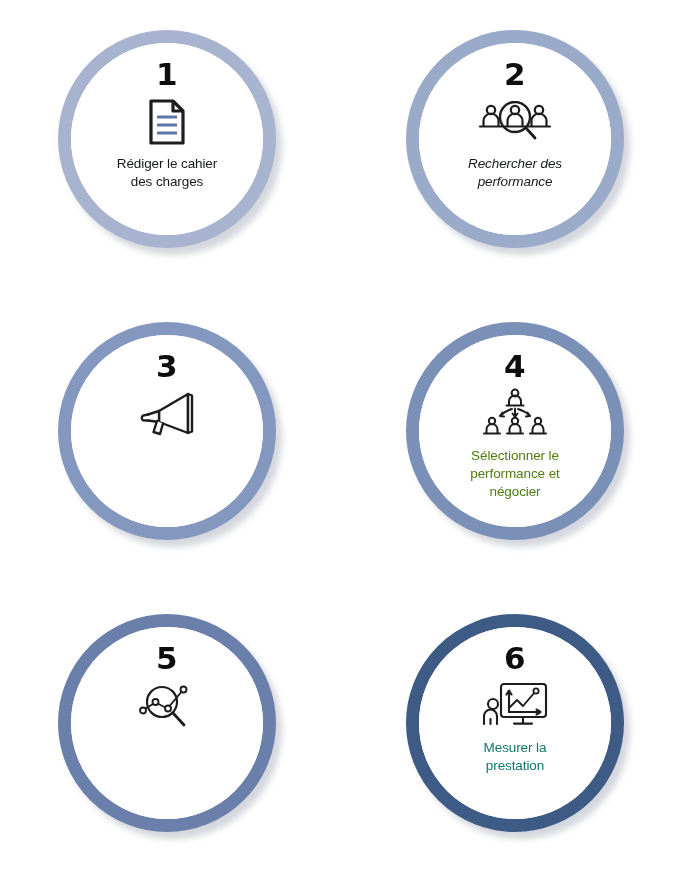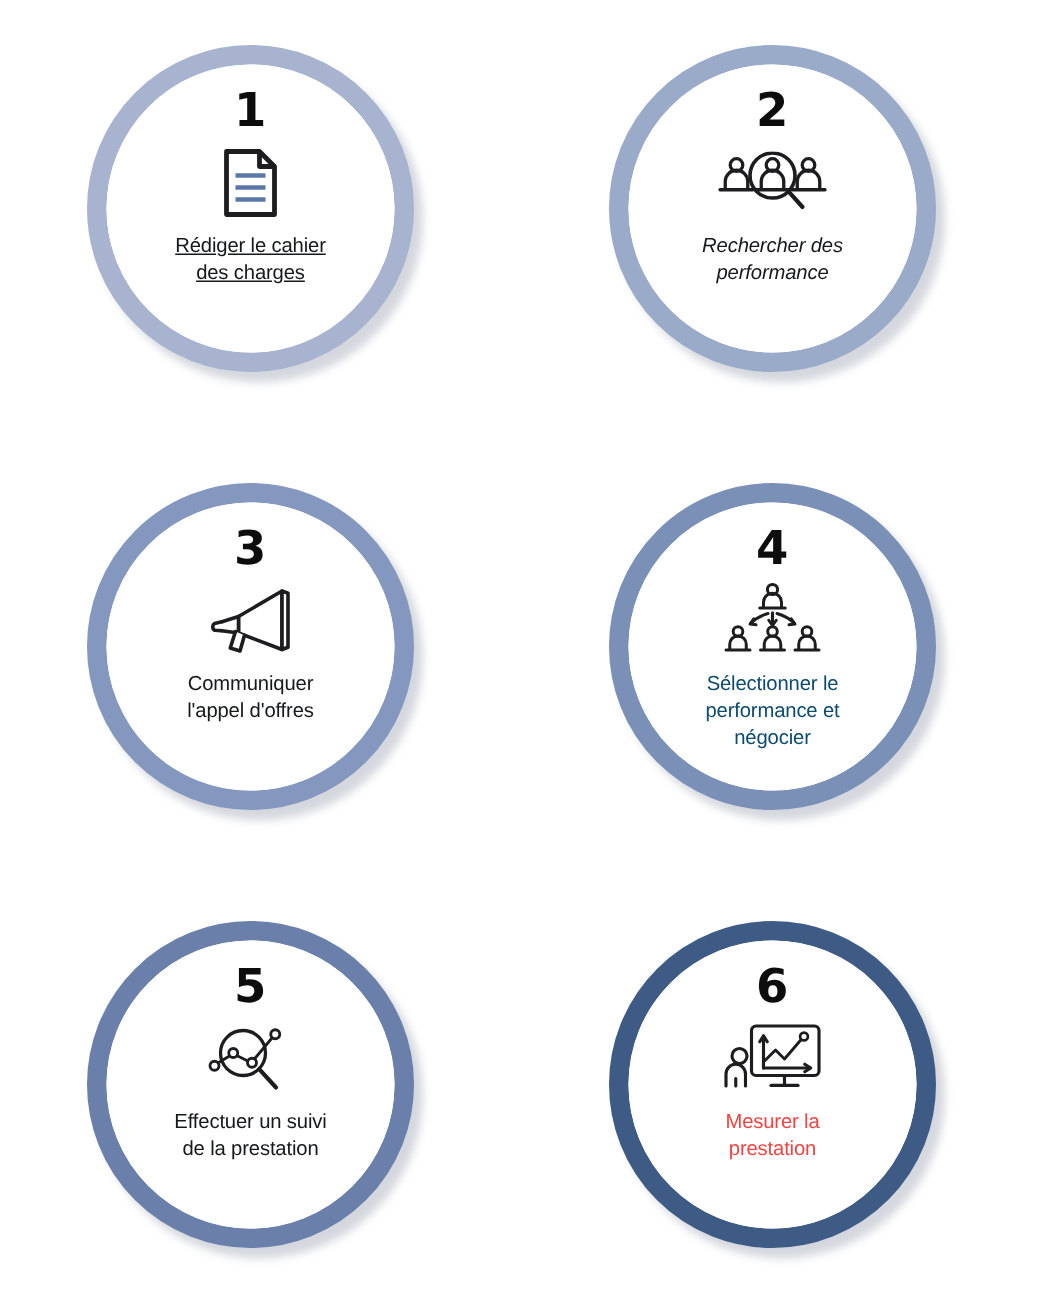--- a/index.html
+++ b/index.html
@@ -126,21 +126,21 @@
         <div class="step-number" style="color: rgb(13, 13, 13);">1</div>
         <div class="step-icon">
           <svg width="36" height="46" viewBox="0 0 36 46" fill="none">
             <path d="M2 2 H24 L34 12 V44 H2 Z" stroke="#1d1d1f" stroke-width="3.2" fill="#ffffff" stroke-linejoin="round"></path>
             <path d="M24 2 V12 H34" stroke="#1d1d1f" stroke-width="3.2" fill="none" stroke-linejoin="round"></path>
             <line x1="8" y1="18" x2="28" y2="18" stroke="#5a77a8" stroke-width="3"></line>
             <line x1="8" y1="26" x2="28" y2="26" stroke="#5a77a8" stroke-width="3"></line>
             <line x1="8" y1="34" x2="28" y2="34" stroke="#5a77a8" stroke-width="3"></line>
           </svg>
         </div>
-        <div class="step-label" style="color: rgb(22, 24, 28); text-decoration: underline;">
+        <div class="step-label" style="color: rgb(22, 24, 28);">
           <span>Rédiger le cahier</span><br>
           <span>des charges</span>
         </div>
       </div>
     </div>
 
     <div class="step">
       <div class="ring-shadow"></div>
       <div class="ring" style="border-color: rgb(154, 170, 201);"></div>
       <div class="inner">
@@ -173,24 +173,20 @@
       <div class="inner">
         <div class="step-number" style="color: rgb(13, 13, 13);">3</div>
         <div class="step-icon">
           <svg width="62" height="46" viewBox="0 0 62 46" fill="none" stroke="#1d1d1f" stroke-width="2.4" stroke-linecap="round" stroke-linejoin="round">
             <path d="M52 3 L23 20 V31 L52 42 Z" fill="#ffffff"></path>
             <path d="M52 3 L56 4.5 V40.5 L52 42 Z" fill="#ffffff"></path>
             <path d="M23 20 L12 23.5 a3.2 3.2 0 0 0 0 6 L23 31 Z" fill="#ffffff"></path>
             <path d="M12 23.5 L7 24.6 a2.8 2.8 0 0 0 0 4.6 L12 29.5" fill="#ffffff"></path>
             <path d="M21 30 L17.5 41 L24 43 L27 32.5" fill="#ffffff"></path>
           </svg>
-        </div>
-        <div class="step-label" style="color: rgb(22, 24, 28);">
-          <span>Communiquer</span><br>
-          <span>l'appel d'offres</span>
         </div>
       </div>
     </div>
 
     <div class="step">
       <div class="ring-shadow"></div>
       <div class="ring" style="border-color: rgb(122, 144, 183);"></div>
       <div class="inner">
         <div class="step-number" style="color: rgb(13, 13, 13);">4</div>
         <div class="step-icon">
@@ -208,21 +204,21 @@
             <path d="M7.5 45 V41.5 a5.5 5.5 0 0 1 11 0 V45" fill="none"></path>
             <line x1="5" y1="45.4" x2="21" y2="45.4"></line>
             <circle cx="36" cy="33" r="3.2" fill="none"></circle>
             <path d="M30.5 45 V41.5 a5.5 5.5 0 0 1 11 0 V45" fill="none"></path>
             <line x1="28" y1="45.4" x2="44" y2="45.4"></line>
             <circle cx="59" cy="33" r="3.2" fill="none"></circle>
             <path d="M53.5 45 V41.5 a5.5 5.5 0 0 1 11 0 V45" fill="none"></path>
             <line x1="51" y1="45.4" x2="67" y2="45.4"></line>
           </svg>
         </div>
-        <div class="step-label" style="color: #0c4a6e;">
+        <div class="step-label" style="color: #4d7c0f;">
           <span>Sélectionner le</span><br>
           <span>performance et</span><br>
           <span>négocier</span>
         </div>
       </div>
     </div>
 
     <div class="step">
       <div class="ring-shadow"></div>
       <div class="ring" style="border-color: rgb(106, 128, 171);"></div>
@@ -231,24 +227,20 @@
         <div class="step-icon">
           <svg width="58" height="50" viewBox="0 0 58 50" fill="none" stroke="#1d1d1f" stroke-width="2.2" stroke-linecap="round" stroke-linejoin="round">
             <circle cx="24" cy="21" r="15" fill="none"></circle>
             <line x1="34.8" y1="31.8" x2="46" y2="44" stroke-width="2.8"></line>
             <path d="M5 29 L17.5 21.5 L29.5 27.5 L45 9" fill="none" stroke-width="1.9"></path>
             <circle cx="5" cy="29.5" r="3" fill="#ffffff" stroke-width="1.9"></circle>
             <circle cx="17.5" cy="21" r="3" fill="#ffffff" stroke-width="1.9"></circle>
             <circle cx="30" cy="27.5" r="3" fill="#ffffff" stroke-width="1.9"></circle>
             <circle cx="45.5" cy="8.5" r="3" fill="#ffffff" stroke-width="1.9"></circle>
           </svg>
-        </div>
-        <div class="step-label" style="color: rgb(22, 24, 28);">
-          <span>Effectuer un suivi</span><br>
-          <span>de la prestation</span>
         </div>
       </div>
     </div>
 
     <div class="step">
       <div class="ring-shadow"></div>
       <div class="ring" style="border-color: rgb(62, 91, 133);"></div>
       <div class="inner">
         <div class="step-number" style="color: rgb(13, 13, 13);">6</div>
         <div class="step-icon">
@@ -260,21 +252,21 @@
             <path d="M25.5 12.5 L28 8.5 L30.5 12.5" fill="none"></path>
             <line x1="28" y1="30" x2="58" y2="30"></line>
             <path d="M55.5 27.5 L59.5 30 L55.5 32.5" fill="none"></path>
             <path d="M29 25 L36 18 L42 24 L54 10" fill="none" stroke-width="1.9"></path>
             <circle cx="55" cy="9" r="2.6" fill="#ffffff" stroke-width="1.8"></circle>
             <circle cx="12" cy="22" r="5" fill="#ffffff"></circle>
             <path d="M3 42 V34 a6.5 6.5 0 0 1 13 0 V42" fill="#ffffff"></path>
             <line x1="9.5" y1="37" x2="9.5" y2="42"></line>
           </svg>
         </div>
-        <div class="step-label" style="color: #ef4444;">
+        <div class="step-label" style="color: #0f766e;">
           <span>Mesurer la</span><br>
           <span>prestation</span>
         </div>
       </div>
     </div>
 
   </div>
 </div>
 
 </body></html>

